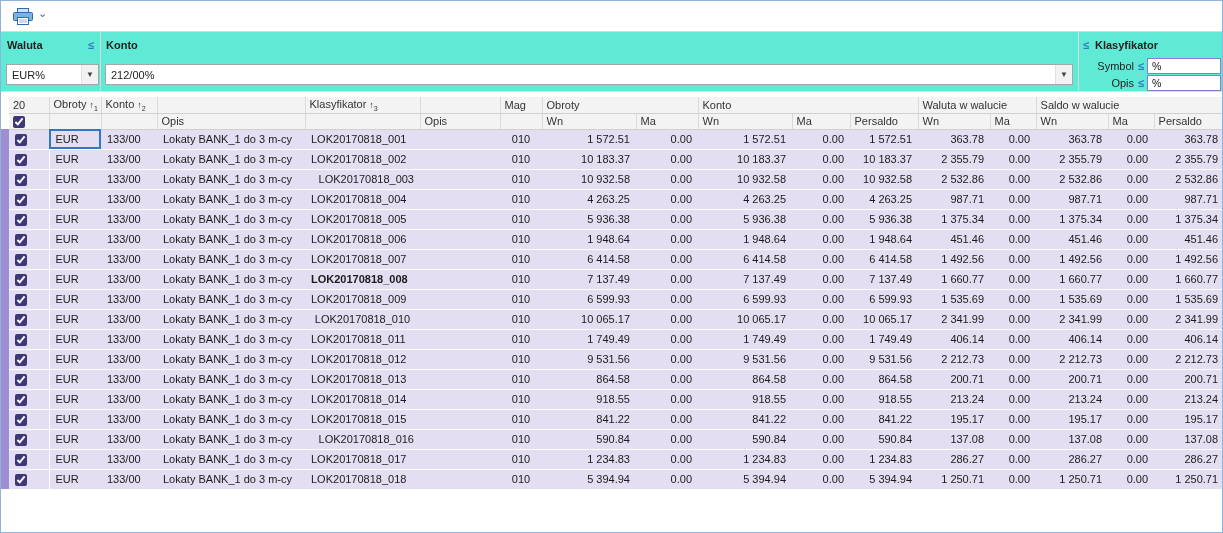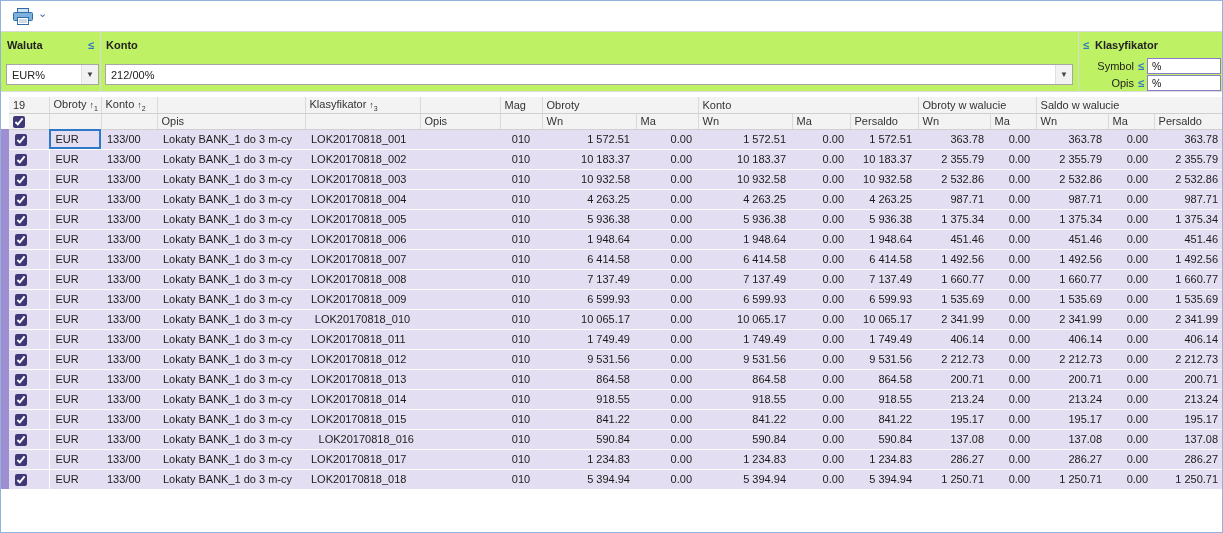--- a/index.html
+++ b/index.html
@@ -6,21 +6,21 @@
   html,body { background:#ffffff; font-family:"Liberation Sans", sans-serif; }
   .window { position:relative; width:1223px; height:533px; background:#fff; border:1px solid #8fb3dd; overflow:hidden; }
 
   .titlebar { height:30px; display:flex; align-items:center; padding-left:20px; border-bottom:1px solid #e2e2e2; background:#fff; }
   .title { font-size:13px; font-weight:bold; color:#10103a; }
 
   .toolbar { height:31px; display:flex; align-items:center; padding-left:9px; border-bottom:1px solid #d9d9d9; background:#fff; }
   .tool-btn { background:none; border:none; padding:2px 3px; cursor:pointer; display:flex; align-items:center; }
   .chev { color:#44699c; font-size:11px; line-height:8px; margin-left:2px; margin-top:-6px; }
 
-  .filters { position:relative; height:60px; background:#bef264; border-bottom:1px solid #dddddd; font-size:11px; color:#222; }
+  .filters { position:relative; height:60px; background:#5eead4; border-bottom:1px solid #dddddd; font-size:11px; color:#222; }
   .flabel { position:absolute; font-weight:bold; white-space:nowrap; }
   .flabel-plain { position:absolute; white-space:nowrap; }
   .op { position:absolute; color:#2e79c7; font-weight:bold; font-size:11px; cursor:pointer; }
   .vline { position:absolute; top:0; bottom:0; width:1px; background:#d9d9d9; }
   .combo { position:absolute; background:#fff; border:1px solid #a6a6a6; height:21px; display:flex; align-items:center; padding-left:5px; cursor:pointer;gap:25px; }
   .combo .arrow { margin-left:auto; align-self:stretch; width:17px; display:flex; align-items:center; justify-content:center; font-size:8px; color:#444; background:#f2f2f2; border-left:1px solid #e0e0e0; }
   .txt-input { position:absolute; background:#fff; border:1px solid #8a7cc8; height:16px; font-size:10.5px; display:flex; align-items:center; padding-left:4px; color:#111; }
 
   .grid-wrap { position:relative; margin-top:5px; }
   .left-strip { position:absolute; left:0; top:32px; width:8px; height:360px; background:#9d8fd2; }
@@ -105,36 +105,36 @@
           <col style="width:58px">
           <col style="width:68px">
         <col style="width:72px">
           <col style="width:46px">
         <col style="width:72px">
           <col style="width:46px">
           <col style="width:70px">
       </colgroup>
       <thead>
         <tr>
-          <th>19</th>
+          <th>20</th>
           <th>
             <span>Obroty</span><span class="sort">↑<sub>1</sub></span>
           </th>
           <th>
             <span>Konto</span><span class="sort">↑<sub>2</sub></span>
           </th>
           <th></th>
           <th>
             <span>Klasyfikator</span><span class="sort">↑<sub>3</sub></span>
           </th>
           <th></th>
           <th>Mag</th>
           <th colspan="2">Obroty</th>
           <th colspan="3">Konto</th>
-          <th colspan="2">Obroty w walucie</th>
+          <th colspan="2">Waluta w walucie</th>
           <th colspan="3">Saldo w walucie</th>
         </tr>
         <tr>
           <th><input type="checkbox" checked="" style=""></th>
           <th></th>
           <th></th>
           <th>Opis</th>
           <th></th>
           <th>Opis</th>
           <th></th>
@@ -187,21 +187,21 @@
             <td style="text-align: right;">0.00</td>
             <td style="text-align: right;">2 355.79</td>
             <td style="text-align: right;">0.00</td>
             <td style="text-align: right;">2 355.79</td>
           </tr>
           <tr>
             <td class="cb-cell"><input type="checkbox" checked="" style=""></td>
             <td style="text-align: left;">EUR</td>
             <td style="text-align: left;">133/00</td>
             <td style="text-align: left;">Lokaty BANK_1 do 3 m-cy</td>
-            <td style="text-align: left;">LOK20170818_003</td>
+            <td style="text-align: right;">LOK20170818_003</td>
             <td style="text-align: left;"></td>
             <td style="text-align: center;">010</td>
             <td style="text-align: right;">10 932.58</td>
             <td style="text-align: right;">0.00</td>
             <td style="text-align: right;">10 932.58</td>
             <td style="text-align: right;">0.00</td>
             <td style="text-align: right;">10 932.58</td>
             <td style="text-align: right;">2 532.86</td>
             <td style="text-align: right;">0.00</td>
             <td style="text-align: right;">2 532.86</td>
@@ -282,21 +282,21 @@
             <td style="text-align: right;">0.00</td>
             <td style="text-align: right;">1 492.56</td>
             <td style="text-align: right;">0.00</td>
             <td style="text-align: right;">1 492.56</td>
           </tr>
           <tr>
             <td class="cb-cell"><input type="checkbox" checked="" style=""></td>
             <td style="text-align: left;">EUR</td>
             <td style="text-align: left;">133/00</td>
             <td style="text-align: left;">Lokaty BANK_1 do 3 m-cy</td>
-            <td style="text-align: left;">LOK20170818_008</td>
+            <td style="text-align: left; font-weight: bold;">LOK20170818_008</td>
             <td style="text-align: left;"></td>
             <td style="text-align: center;">010</td>
             <td style="text-align: right;">7 137.49</td>
             <td style="text-align: right;">0.00</td>
             <td style="text-align: right;">7 137.49</td>
             <td style="text-align: right;">0.00</td>
             <td style="text-align: right;">7 137.49</td>
             <td style="text-align: right;">1 660.77</td>
             <td style="text-align: right;">0.00</td>
             <td style="text-align: right;">1 660.77</td>

